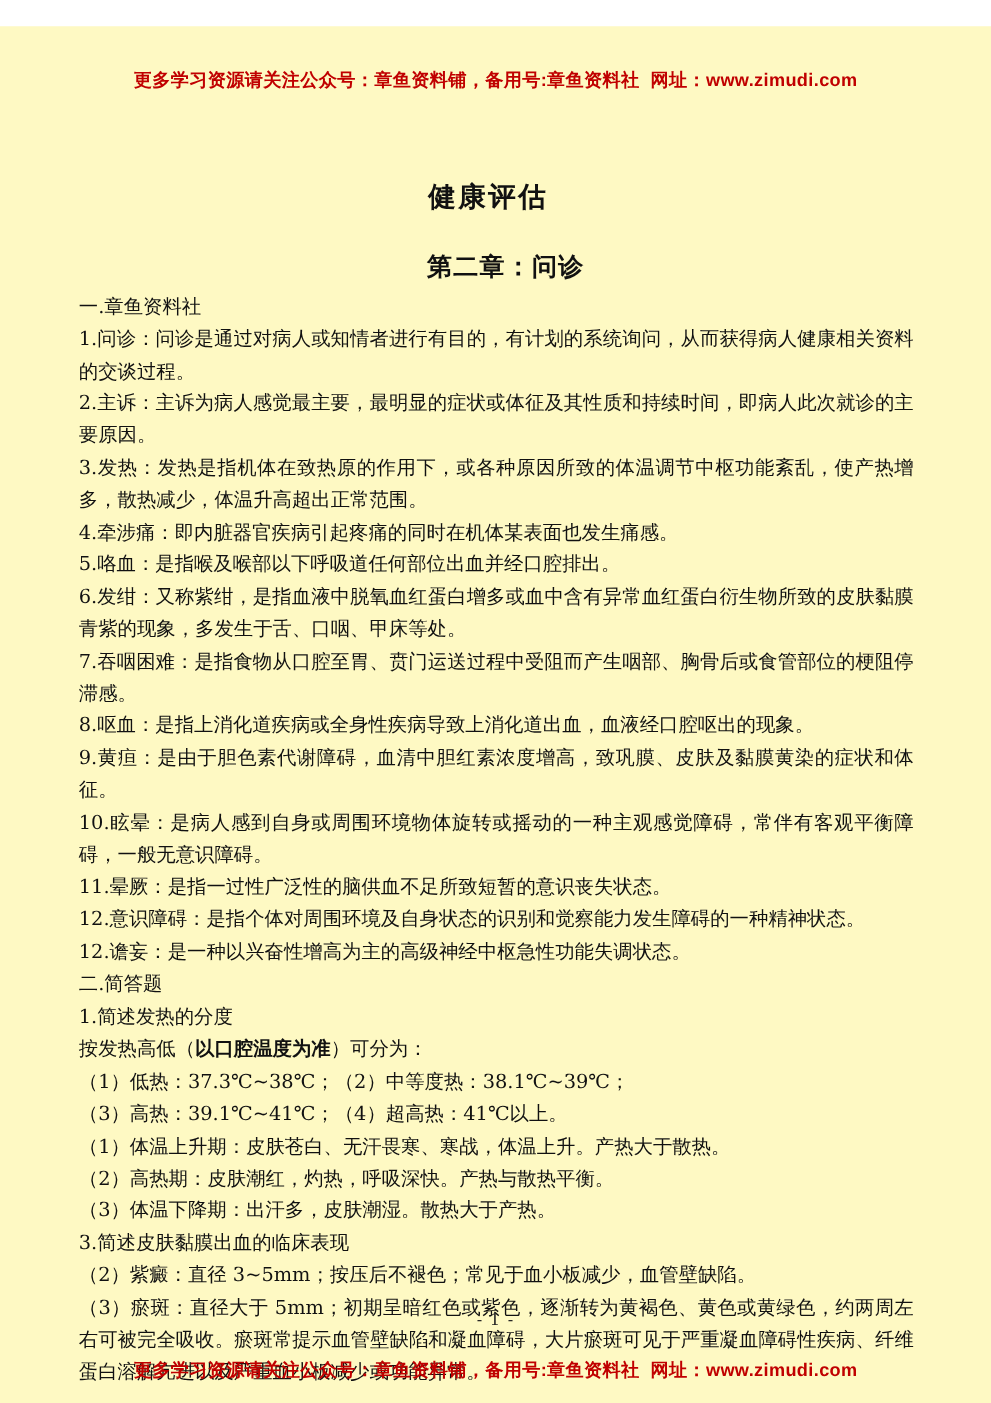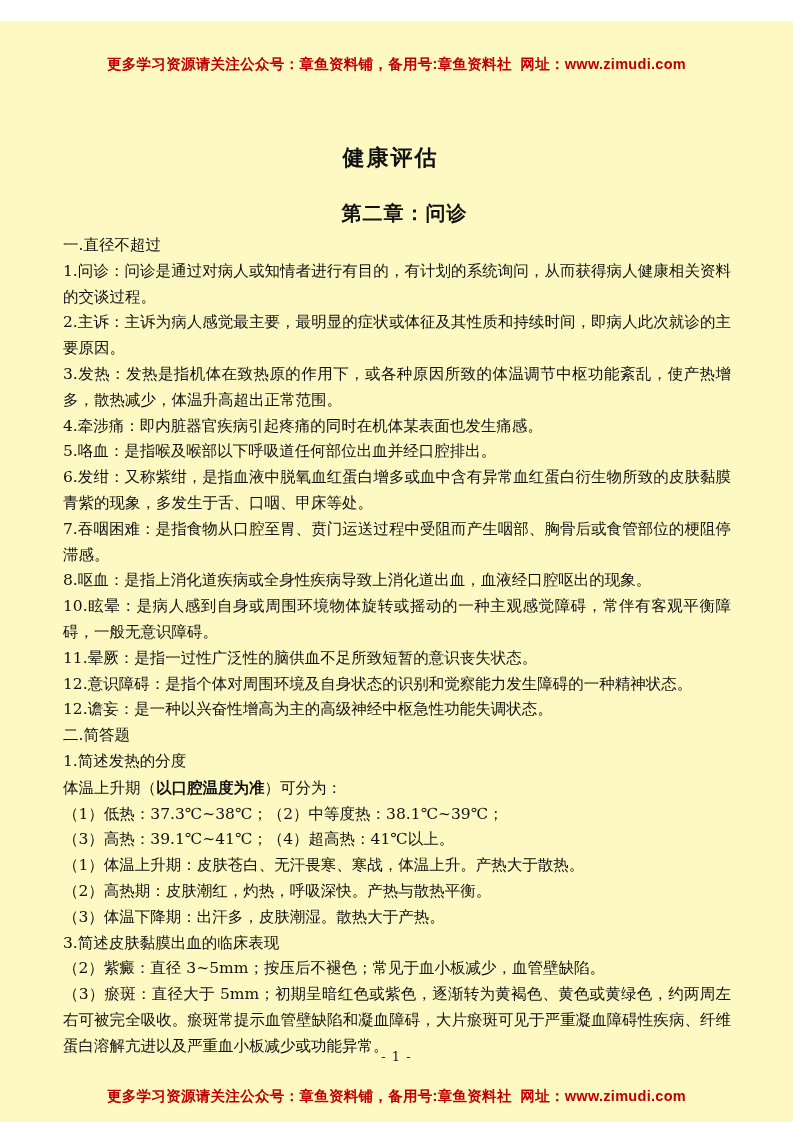--- a/index.html
+++ b/index.html
@@ -84,36 +84,37 @@
 
 <div class="page">
 
   <div class="notice top" style="color: rgb(192, 0, 0);">更多学习资源请关注公众号：章鱼资料铺，备用号:章鱼资料社  网址：www.zimudi.com</div>
 
   <div class="doc-title">健康评估</div>
 
   <div class="doc-chapter">第二章：问诊</div>
 
   <div class="doc-body" id="doc-body">
-      <p>一.直径不超过</p>
+      <p>一.章鱼资料社</p>
       <p>1.问诊：问诊是通过对病人或知情者进行有目的，有计划的系统询问，从而获得病人健康相关资料的交谈过程。</p>
       <p>2.主诉：主诉为病人感觉最主要，最明显的症状或体征及其性质和持续时间，即病人此次就诊的主要原因。</p>
       <p>3.发热：发热是指机体在致热原的作用下，或各种原因所致的体温调节中枢功能紊乱，使产热增多，散热减少，体温升高超出正常范围。</p>
       <p>4.牵涉痛：即内脏器官疾病引起疼痛的同时在机体某表面也发生痛感。</p>
       <p>5.咯血：是指喉及喉部以下呼吸道任何部位出血并经口腔排出。</p>
       <p>6.发绀：又称紫绀，是指血液中脱氧血红蛋白增多或血中含有异常血红蛋白衍生物所致的皮肤黏膜青紫的现象，多发生于舌、口咽、甲床等处。</p>
       <p>7.吞咽困难：是指食物从口腔至胃、贲门运送过程中受阻而产生咽部、胸骨后或食管部位的梗阻停滞感。</p>
       <p>8.呕血：是指上消化道疾病或全身性疾病导致上消化道出血，血液经口腔呕出的现象。</p>
+      <p>9.黄疸：是由于胆色素代谢障碍，血清中胆红素浓度增高，致巩膜、皮肤及黏膜黄染的症状和体征。</p>
       <p>10.眩晕：是病人感到自身或周围环境物体旋转或摇动的一种主观感觉障碍，常伴有客观平衡障碍，一般无意识障碍。</p>
       <p>11.晕厥：是指一过性广泛性的脑供血不足所致短暂的意识丧失状态。</p>
       <p>12.意识障碍：是指个体对周围环境及自身状态的识别和觉察能力发生障碍的一种精神状态。</p>
       <p>12.谵妄：是一种以兴奋性增高为主的高级神经中枢急性功能失调状态。</p>
       <p>二.简答题</p>
       <p>1.简述发热的分度</p>
-      <p><span>体温上升期（</span><span class="seg-bold">以口腔温度为准</span><span>）可分为：</span></p>
+      <p><span>按发热高低（</span><span class="seg-bold">以口腔温度为准</span><span>）可分为：</span></p>
       <p>（1）低热：37.3℃~38℃；（2）中等度热：38.1℃~39℃；</p>
       <p>（3）高热：39.1℃~41℃；（4）超高热：41℃以上。</p>
       <p>（1）体温上升期：皮肤苍白、无汗畏寒、寒战，体温上升。产热大于散热。</p>
       <p>（2）高热期：皮肤潮红，灼热，呼吸深快。产热与散热平衡。</p>
       <p>（3）体温下降期：出汗多，皮肤潮湿。散热大于产热。</p>
       <p>3.简述皮肤黏膜出血的临床表现</p>
       <p>（2）紫癜：直径 3~5mm；按压后不褪色；常见于血小板减少，血管壁缺陷。</p>
       <p>（3）瘀斑：直径大于 5mm；初期呈暗红色或紫色，逐渐转为黄褐色、黄色或黄绿色，约两周左右可被完全吸收。瘀斑常提示血管壁缺陷和凝血障碍，大片瘀斑可见于严重凝血障碍性疾病、纤维蛋白溶解亢进以及严重血小板减少或功能异常。</p>
     </div>
 

